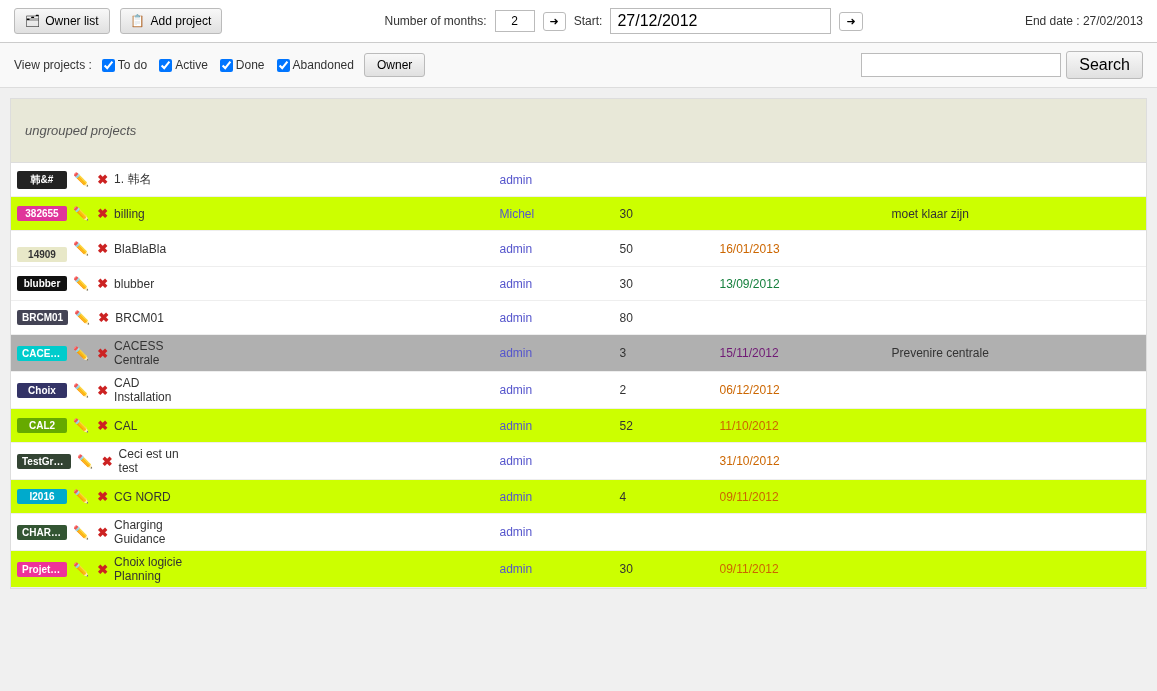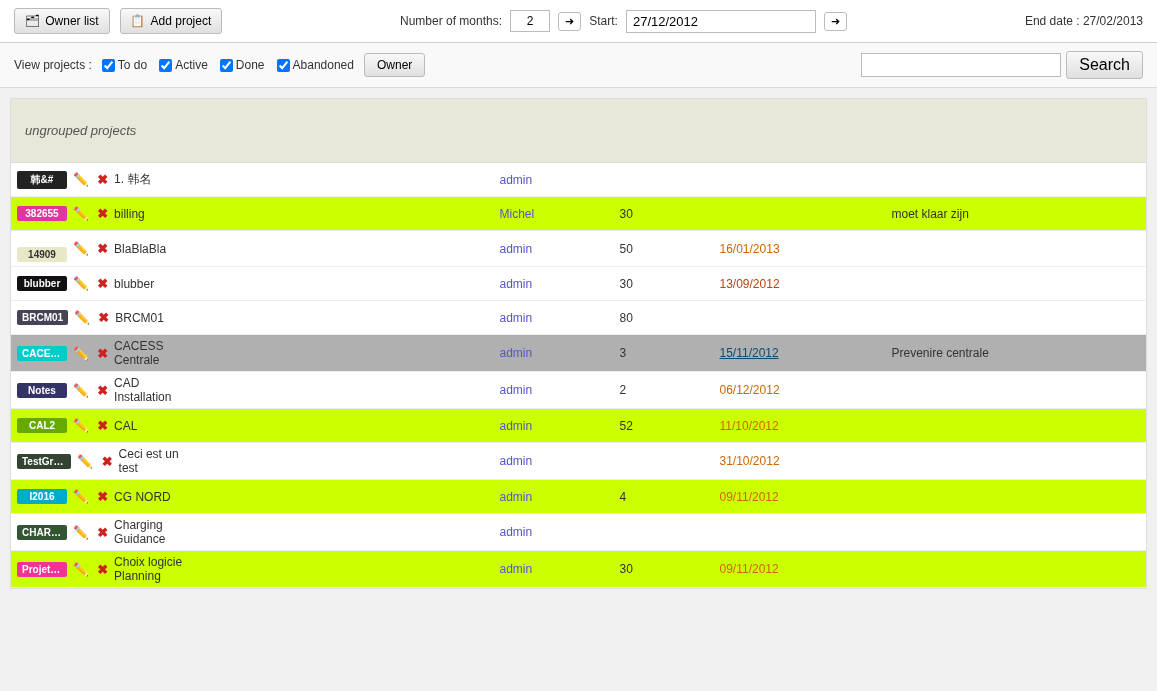--- a/index.html
+++ b/index.html
@@ -49,21 +49,21 @@
       width: 40px;
       border: 1px solid #bbb;
       padding: 3px 5px;
       font-size: 12px;
       text-align: center;
     }
 
     .date-input {
       border: 1px solid #bbb;
       padding: 3px 6px;
-      font-size: 13px;
+      font-size: 16px;
     }
 
     .filter-bar {
       background: #f9f9f9;
       border-bottom: 1px solid #ddd;
       padding: 8px 14px;
       display: flex;
       align-items: center;
       gap: 10px;
     }
@@ -275,21 +275,21 @@
       <div class="project-row ">
         <div class="project-cell">
           <span class="project-tag" style="background-color: rgb(17, 17, 17); color: rgb(255, 255, 255);">blubber</span>
           <button class="icon-btn edit-icon">✏️</button>
           <button class="icon-btn del-icon" style="color: rgb(204, 34, 34); font-weight: bold;">✖</button>
           <span>blubber</span>
         </div>
         <div></div>
         <div class="owner-cell">admin</div>
         <div class="charged-cell">30</div>
-        <div class="delivery-cell" style="color: #c2410c;">13/09/2012</div>
+        <div class="delivery-cell" style="color: #15803d;">13/09/2012</div>
         <div class="notes-cell"></div>
       </div>
       <div class="project-row ">
         <div class="project-cell">
           <span class="project-tag" style="background-color: rgb(68, 68, 85); color: rgb(255, 255, 255);">BRCM01</span>
           <button class="icon-btn edit-icon">✏️</button>
           <button class="icon-btn del-icon" style="color: rgb(204, 34, 34); font-weight: bold;">✖</button>
           <span>BRCM01</span>
         </div>
         <div></div>
@@ -301,26 +301,26 @@
       <div class="project-row row-gray">
         <div class="project-cell">
           <span class="project-tag" style="background-color: rgb(0, 204, 204); color: rgb(255, 255, 255);">CACESS</span>
           <button class="icon-btn edit-icon">✏️</button>
           <button class="icon-btn del-icon" style="color: rgb(204, 34, 34); font-weight: bold;">✖</button>
           <span>CACESS Centrale</span>
         </div>
         <div></div>
         <div class="owner-cell">admin</div>
         <div class="charged-cell">3</div>
-        <div class="delivery-cell" style="color: #0c4a6e; text-decoration: underline;">15/11/2012</div>
+        <div class="delivery-cell" style="color: #701a75;">15/11/2012</div>
         <div class="notes-cell">Prevenire centrale</div>
       </div>
       <div class="project-row ">
         <div class="project-cell">
-          <span class="project-tag" style="background-color: rgb(51, 51, 102); color: rgb(255, 255, 255);">Notes</span>
+          <span class="project-tag" style="background-color: rgb(51, 51, 102); color: rgb(255, 255, 255);">Choix</span>
           <button class="icon-btn edit-icon">✏️</button>
           <button class="icon-btn del-icon" style="color: rgb(204, 34, 34); font-weight: bold;">✖</button>
           <span>CAD Installation</span>
         </div>
         <div></div>
         <div class="owner-cell">admin</div>
         <div class="charged-cell">2</div>
         <div class="delivery-cell" style="color: rgb(204, 102, 0);">06/12/2012</div>
         <div class="notes-cell"></div>
       </div>

